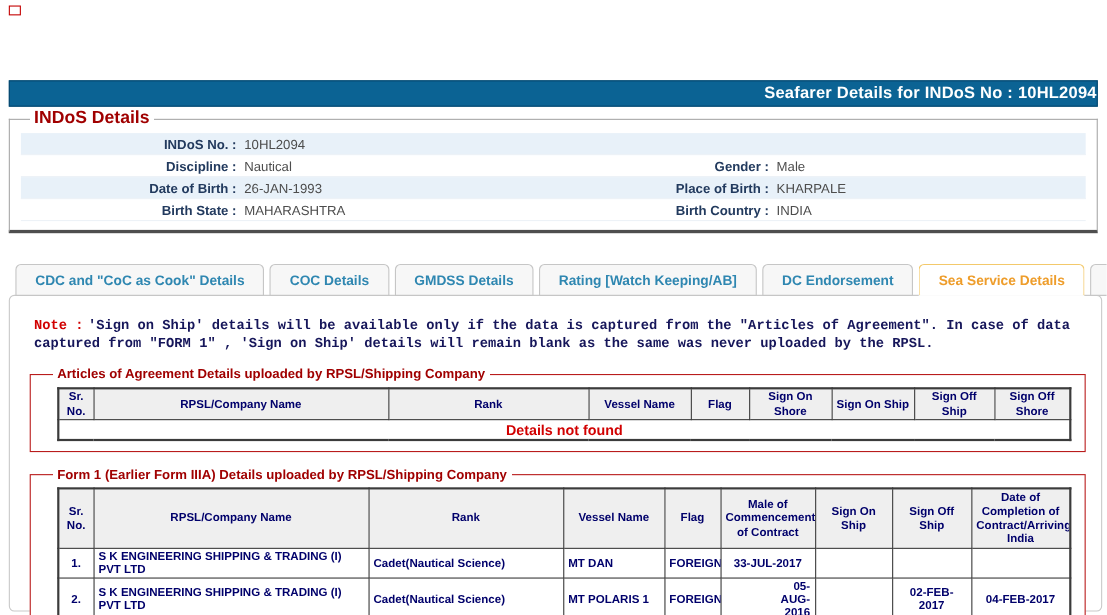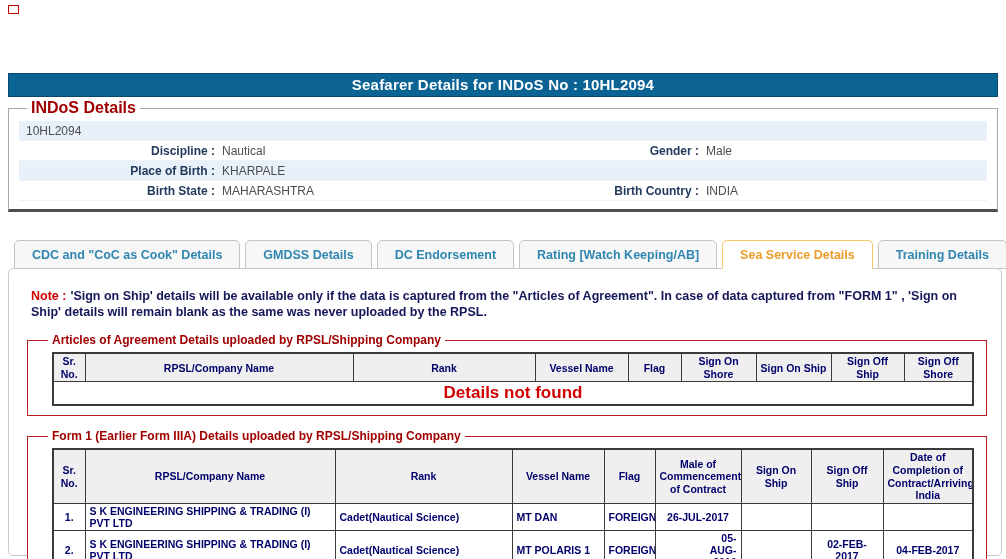--- a/index.html
+++ b/index.html
@@ -15,21 +15,21 @@
     width:1006px;height:559px;overflow:hidden;background:#fff;
     font-family:"Liberation Sans",sans-serif;position:relative;
   }
   .broken-img{position:absolute;left:8px;top:5px;width:11px;height:9px;border:1px solid #C40000;background:#fff;}
   .topspace{height:73px;}
   .wrap{margin:0 8px;width:990px;}
   
   .titlebar{
     height:24px;line-height:22px;background:var(--barBg);
     border:1px solid var(--barBorder);
-    color:#fff;font-weight:bold;font-size:15px;text-align:center;letter-spacing:.2px;
+    color:#fff;font-weight:bold;font-size:15px;text-align:right;letter-spacing:.2px;
   }
   
   fieldset{margin:0;padding:0;}
   .fs-indos{
     margin-top:2px;border:1px solid #A8A8A8;border-bottom:3px solid #4E4E4E;
     padding:4px 10px 8px 10px;
   }
   legend{
     color:var(--legendRed);font-weight:bold;font-size:16px;margin-left:8px;padding:0 4px;
   }
@@ -44,95 +44,101 @@
     border:1px solid #C6C6C6;border-radius:5px 5px 0 0;background:#F7F7F7;
     color:var(--tabText);font-weight:bold;font-size:12.5px;
     padding:7px 17px 6px 17px;white-space:nowrap;cursor:pointer;
   }
   .tab.active{background:#fff;border-color:var(--activeTabBorder);border-bottom-color:#fff;color:var(--activeTab);}
   
   .panel{
     border:1px solid #C9C9C9;border-radius:5px;height:288px;width:994px;
     padding:20px 12px 10px 16px;position:relative;z-index:1;background:#fff;
   }
-  .note{margin:0 6px;font-size:12.5px;font-weight:bold;color:var(--noteText);line-height:1.25;}
+  .note{margin:0 6px;font-size:12.5px;font-weight:bold;color:var(--noteText);line-height:1.25;font-family:Liberation Mono, monospace;}
   .note .prefix{color:var(--alertRed);margin-right:4px;}
   .fs-inner{
     border:1px solid #b91c1c;margin:13px 14px 0 2px;
     padding:2px 12px 9px 12px;background:#fff;
   }
   .fs-inner legend{font-size:12px;}
   table.grid{
     border-collapse:collapse;table-layout:fixed;width:920px;margin-left:12px;margin-top:3px;
     border:2px solid #3B3B3B;font-size:10.5px;color:var(--navy);
   }
   table.grid th,table.grid td{
     border:1px solid #3B3B3B;padding:1px 4px;overflow:hidden;
   }
   table.grid th{
     background:#EFEFEF;font-weight:bold;text-align:center;vertical-align:middle;line-height:1.2;
   }
   table.grid td{font-weight:bold;vertical-align:middle;}
   .t1 th{height:26px;}
   .t2 th{height:50px;}
   .t2 tbody tr{height:20px;}
-  td.empty{color:var(--alertRed);text-align:center;font-size:17px;height:17px;font-weight:bold;}
+  td.empty{color:var(--alertRed);text-align:center;font-size:13px;height:17px;font-weight:bold;}
 </style>
 </head>
 <body>
 
 <div class="broken-img"></div>
 <div class="topspace"></div>
 
 <div class="wrap">
 
   <div class="titlebar">Seafarer Details for INDoS No : 10HL2094</div>
 
   <fieldset class="fs-indos">
     <legend>INDoS Details</legend>
     <div id="kv-rows">
         <div class="kv-row alt">
           <div class="kv-half">
+            <span class="kv-label">INDoS No. :</span>
             <span class="kv-value">10HL2094</span>
           </div>
         </div>
         <div class="kv-row">
           <div class="kv-half">
             <span class="kv-label">Discipline :</span>
             <span class="kv-value">Nautical</span>
           </div>
           <div class="kv-half">
             <span class="kv-label">Gender :</span>
             <span class="kv-value">Male</span>
           </div>
         </div>
         <div class="kv-row alt">
           <div class="kv-half">
+            <span class="kv-label">Date of Birth :</span>
+            <span class="kv-value">26-JAN-1993</span>
+          </div>
+          <div class="kv-half">
             <span class="kv-label">Place of Birth :</span>
             <span class="kv-value">KHARPALE</span>
           </div>
         </div>
         <div class="kv-row">
           <div class="kv-half">
             <span class="kv-label">Birth State :</span>
             <span class="kv-value">MAHARASHTRA</span>
           </div>
           <div class="kv-half">
             <span class="kv-label">Birth Country :</span>
             <span class="kv-value">INDIA</span>
           </div>
         </div>
       </div>
   </fieldset>
 
   <div class="tabbar" id="tabbar">
       <div class="tab">CDC and "CoC as Cook" Details</div>
+      <div class="tab">COC Details</div>
       <div class="tab">GMDSS Details</div>
+      <div class="tab">Rating [Watch Keeping/AB]</div>
       <div class="tab">DC Endorsement</div>
-      <div class="tab">Rating [Watch Keeping/AB]</div>
       <div class="tab active">Sea Service Details</div>
       <div class="tab">Training Details</div>
     </div>
 
   <div class="panel">
     <p class="note">
       <span class="prefix">Note :</span><span>'Sign on Ship' details will be available only if the data is captured from the "Articles of Agreement". In case of data captured from "FORM 1" , 'Sign on Ship' details will remain blank as the same was never uploaded by the RPSL.</span>
     </p>
 
     <fieldset class="fs-inner">
@@ -197,21 +203,21 @@
               <th>Date of Completion of Contract/Arriving India</th>
             </tr>
           </thead>
           <tbody>
             <tr>
               <td style="text-align: center;">1.</td>
               <td style="text-align: left;">S K ENGINEERING SHIPPING &amp; TRADING (I) PVT LTD</td>
               <td style="text-align: left;">Cadet(Nautical Science)</td>
               <td style="text-align: left; margin-top: 13px;">MT DAN</td>
               <td style="text-align: center;">FOREIGN</td>
-              <td style="text-align: center;">26-JUL-2017</td>
+              <td style="text-align: center;">33-JUL-2017</td>
               <td style="text-align: center;">&nbsp;</td>
               <td style="text-align: center;">&nbsp;</td>
               <td style="text-align: center;">&nbsp;</td>
             </tr>
             <tr>
               <td style="text-align: center;">2.</td>
               <td style="text-align: left;">S K ENGINEERING SHIPPING &amp; TRADING (I) PVT LTD</td>
               <td style="text-align: left;">Cadet(Nautical Science)</td>
               <td style="text-align: left;">MT POLARIS 1</td>
               <td style="text-align: center;">FOREIGN</td>

